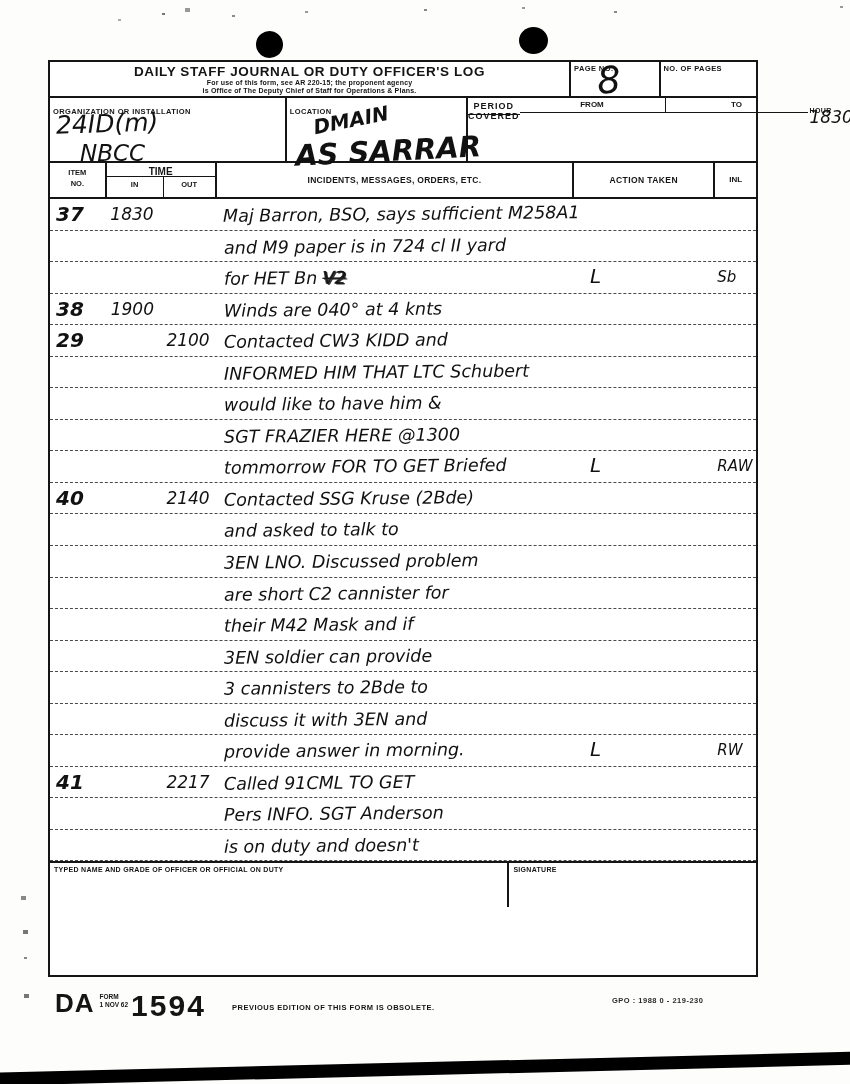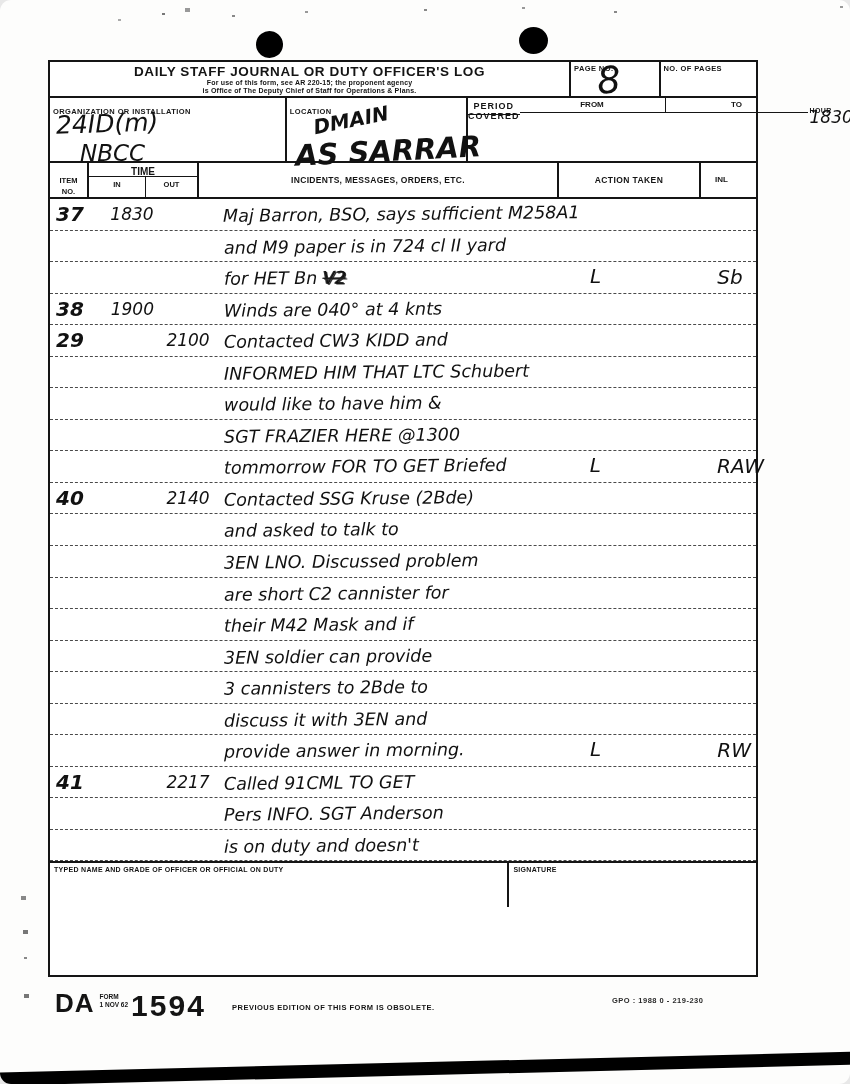--- a/index.html
+++ b/index.html
@@ -1,19 +1,19 @@
 <!DOCTYPE html>
 <html><head>
 <meta charset="utf-8">
 <style>
   * { margin:0; padding:0; box-sizing:border-box; }
   body { background:#e8e8e8; font-family:"Liberation Sans", sans-serif; }
   .page {
     position:relative; width:850px; height:1084px; margin:0 auto;
-    background:#fdfdfc; overflow:hidden; color:#141414;border-radius:11px;
+    background:#fdfdfc; overflow:hidden; color:#141414;
   }
   
   .hole { position:absolute; background:#000; border-radius:50%; }
   .hole1 { left:256px; top:31px; width:27px; height:27px; transform:rotate(8deg); }
   .hole2 { left:519px; top:27px; width:29px; height:27px; }
   .specks { position:absolute; left:0; top:0; width:3px; height:2px; background:transparent;
     box-shadow: 162px 13px 0 #777, 186px 9px 0 1px #999, 232px 15px 0 #888,
       305px 11px 0 #999, 424px 9px 0 #888, 522px 7px 0 #999, 614px 11px 0 #888,
       118px 19px 0 #aaa, 263px 141px 0 1px #777, 271px 149px 0 #888,
       448px 147px 0 1px #8a8a8a, 456px 156px 0 #999, 22px 897px 0 1px #888,
@@ -52,41 +52,41 @@
   .pc-fromto { display:flex; height:15px; border-bottom:1.5px solid #151515; }
   .pc-from { width:146px; text-align:center; font-size:8px; font-weight:bold; padding-top:2px; }
   .pc-to { width:142px; text-align:center; font-size:8px; font-weight:bold; padding-top:2px; }
   .pc-hourdate { display:flex; flex:1; }
   .hd { position:relative; padding:1px 2px; overflow:visible; }
   .hd .lbl { font-size:7px; }
   .hd-fh { width:60px; } .hd-fd { width:86px; } .hd-th { width:46px; } .hd-td { width:96px; }
   .hd-val { position:absolute; left:2px; top:9px; font-size:17px; white-space:nowrap; }
   
   .row-colhead { display:flex; height:36px; border-bottom:2px solid #151515; }
-  .h-item { width:39px; text-align:center; padding-top:12px; }
+  .h-item { width:57px; text-align:center; padding-top:4px; }
   .h-item div { font-size:7.5px; font-weight:bold; line-height:1.5; }
   .h-time { width:110px; display:flex; flex-direction:column; }
   .h-time-top { height:14px; border-bottom:1.5px solid #151515; text-align:center;
     font-size:10px; font-weight:bold; padding-top:3px; }
   .h-inout { display:flex; flex:1; }
   .h-in { width:58px; text-align:center; font-size:7.5px; font-weight:bold; padding-top:3px; }
   .h-out { width:52px; text-align:center; font-size:7.5px; font-weight:bold; padding-top:3px; }
   .h-inc { width:360px; text-align:center; font-size:8.5px; font-weight:bold;
     line-height:34px; letter-spacing:0.3px; }
   .h-act { width:142px; text-align:center; font-size:8.5px; font-weight:bold; line-height:34px; letter-spacing:0.4px; }
   .h-inl { width:41px; text-align:center; font-size:8px; font-weight:bold; line-height:34px; }
   
   .log-row { display:flex; height:31.55px; border-bottom:1px dashed #4a4a4a; overflow:visible; }
   .cell { overflow:visible; white-space:nowrap; }
   .c-item { width:57px; padding-left:6px; font-size:20px; font-weight:bold; line-height:30px; }
   .c-in  { width:58px; padding-left:4px; font-size:17px; line-height:30px; }
   .c-out { width:52px; padding-left:2px; font-size:17px; line-height:30px; }
   .c-inc { width:360px; padding-left:8px; font-size:17.5px; line-height:30px; transform:rotate(-0.6deg); }
   .c-act { width:142px; padding-left:16px; font-size:20px; line-height:28px; }
-  .c-inl { width:41px; padding-left:2px; font-size:20px; line-height:30px; }
+  .c-inl { width:41px; padding-left:2px; font-size:15px; line-height:30px; }
   .struck { text-decoration:line-through; text-shadow:1px 1px 0 #333, -1px 0 0 #333; margin-left:6px; }
   
   .row-sig { display:flex; height:46px; border-top:2px solid #151515; }
   .sig-typed { width:462px; padding:3px 4px; font-size:7px; font-weight:bold; letter-spacing:0.3px; }
   .sig-sign { width:248px; padding:3px 4px; font-size:7px; font-weight:bold; letter-spacing:0.3px; }
   
   .footer-da { position:absolute; left:55px; top:988px; display:flex; align-items:flex-start; }
   .da-big { font-size:26px; font-weight:bold; letter-spacing:1px; font-family:"Liberation Sans", sans-serif; }
   .da-small { margin:5px 3px 0 5px; text-align:left; }
   .da-small div { font-size:6.5px; font-weight:bold; line-height:1.2; }

